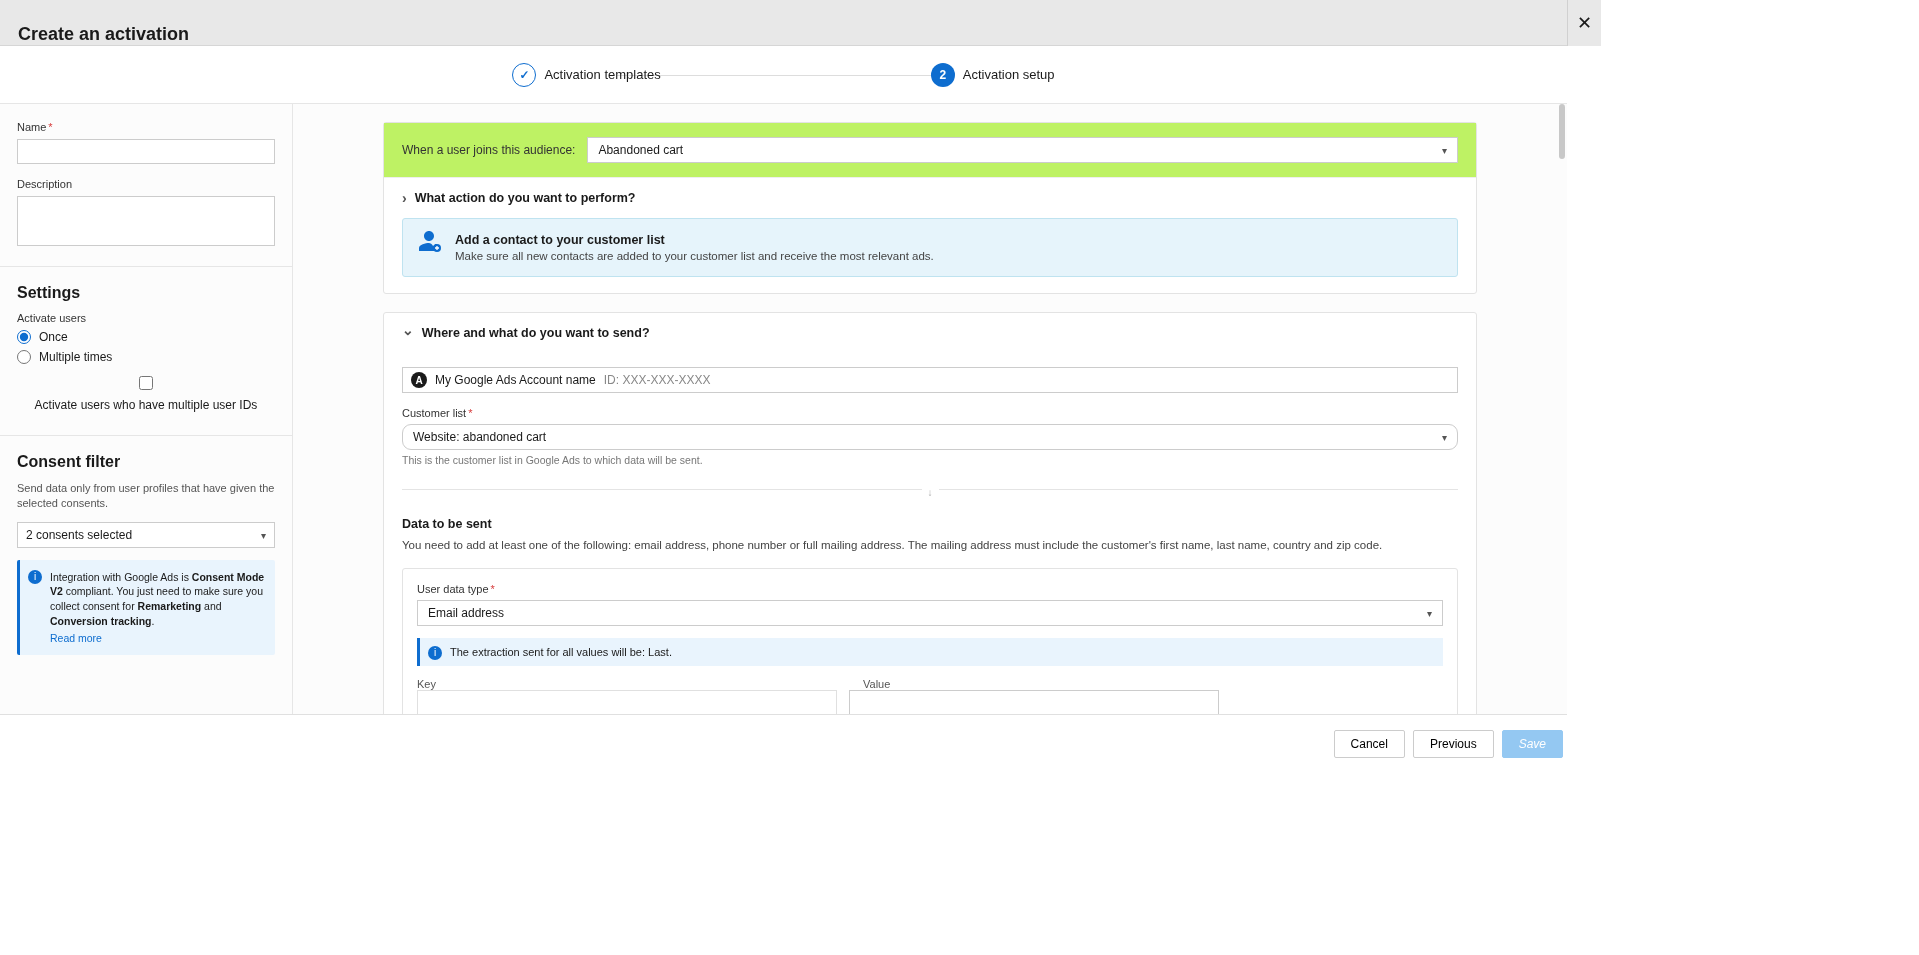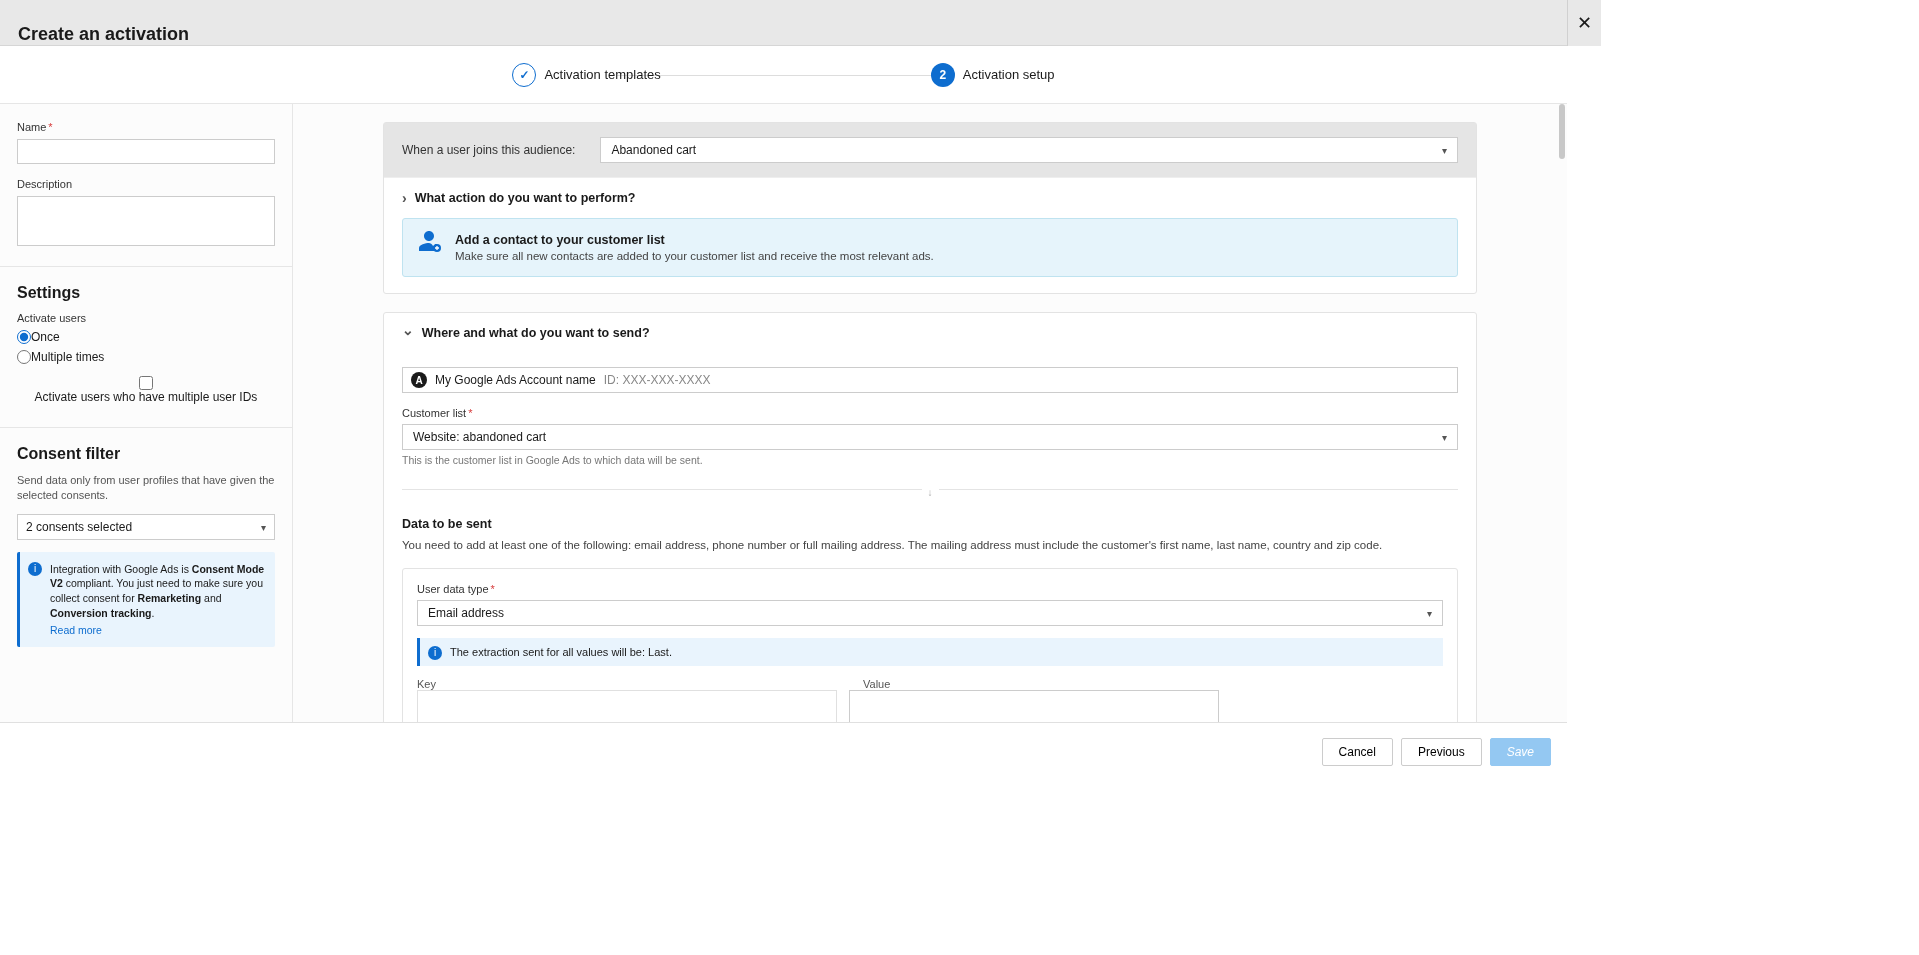--- a/index.html
+++ b/index.html
@@ -16,30 +16,30 @@
 .step-conn { position: absolute; height: 1px; background: #ddd; width: 334px; top: 29px; left: 50%; transform: translateX(-50%); }
 .body { display: flex; height: calc(100% - 46px - 58px - 58px); }
 .sidebar { width: 293px; border-right: 1px solid #e6e6e6; overflow-y: auto; background: #fcfcfc; }
 .side-section { padding: 17px 17px; border-bottom: 1px solid #e6e6e6; }
 .lbl { font-size: 11px; color: #333; display: block; margin-bottom: 6px; }
 .req { color: #d73b3b; margin-left: 2px; }
 .txtinput { width: 100%; height: 25px; border: 1px solid #ccc; padding: 4px 6px; font-size: 12px; }
 .txtarea { width: 100%; height: 50px; border: 1px solid #ccc; padding: 4px 6px; font-size: 12px; resize: none; }
 .sec-title { font-size: 16px; font-weight: 700; margin-bottom: 10px; }
 .sublbl { font-size: 11px; color: #333; margin-bottom: 6px; }
-.radio-row, .chk-row { display: flex; align-items: center; margin-bottom: 6px; font-size: 12px; }
+.radio-row, .chk-row { display: flex; align-items: center; gap: 8px; margin-bottom: 6px; font-size: 12px; }
 .radio-row input, .chk-row input { width: 14px; height: 14px; accent-color: #0e6dcf; }
 .consent-sub { font-size: 11px; color: #555; line-height: 1.4; margin-bottom: 10px; }
 .select { width: 100%; height: 26px; border: 1px solid #ccc; padding: 3px 8px; font-size: 12px; background: #fff; display: flex; align-items: center; justify-content: space-between; }
 .info-callout { margin-top: 12px; background: #e9f4fd; border-left: 3px solid #0e6dcf; padding: 10px 10px 10px 30px; font-size: 10.5px; line-height: 1.4; position: relative; border-radius: 2px; }
 .info-callout .i-ico { position: absolute; left: 8px; top: 10px; width: 14px; height: 14px; border-radius: 50%; background: #0e6dcf; color: #fff; font-size: 10px; display: flex; align-items: center; justify-content: center; }
 .info-callout .rm { color: #0e6dcf; display: block; margin-top: 2px; }
 .main { flex: 1; background: #fcfcfc; overflow-y: auto; padding: 18px 90px 30px; position: relative; }
 .panel { background: #fff; border: 1px solid #e3e3e3; border-radius: 3px; margin-bottom: 18px; }
-.panel-header { padding: 14px 18px; border-bottom: 1px solid #eee; display: flex; align-items: center; gap: 25px; background: #e5e5e5; }
+.panel-header { padding: 14px 18px; border-bottom: 1px solid #eee; display: flex; align-items: center; gap: 12px; background: #bef264; }
 .panel-body { padding: 14px 18px; }
 .audience-label { font-size: 12px; color: #333; }
 .wide-select { flex: 1; height: 26px; border: 1px solid #ccc; padding: 3px 10px; font-size: 12px; background: #fff; display: flex; align-items: center; justify-content: space-between; }
 .accordion-title { display: flex; align-items: center; gap: 8px; font-size: 12.5px; font-weight: 600; padding: 12px 18px; cursor: pointer;}
 .action-card { margin: 0 18px 16px; border: 1px solid #bfe3f0; background: #e6f4fb; border-radius: 3px; padding: 14px 14px 14px 52px; position: relative; }
 .action-card .aicon { position: absolute; left: 14px; top: 10px; color: #0e6dcf; }
 .action-title { font-size: 12.5px; font-weight: 600; margin-bottom: 3px; }
 .action-sub { font-size: 11.5px; color: #444; }
 .fld { margin-bottom: 14px; }
 .fldlbl { font-size: 11px; color: #333; margin-bottom: 5px; display: block; }
@@ -53,21 +53,21 @@
 .sec-h { font-size: 12.5px; font-weight: 700; margin-bottom: 6px; }
 .desc { font-size: 11.5px; color: #444; line-height: 1.45; margin-bottom: 14px; }
 .inner-block { border: 1px solid #e3e3e3; border-radius: 3px; padding: 14px 14px; }
 .inner-info { background: #e9f4fd; border-left: 3px solid #0e6dcf; padding: 8px 10px 8px 30px; font-size: 11px; position: relative; margin: 12px 0; }
 .inner-info .i-ico { position: absolute; left: 8px; top: 8px; width: 14px; height: 14px; border-radius: 50%; background: #0e6dcf; color: #fff; font-size: 10px; display: flex; align-items: center; justify-content: center; }
 .kv-head { display: flex; font-size: 11px; color: #555; }
 .kv-head>div:first-child { width: 446px; }
 .kv-row { display: flex; gap: 12px; align-items: center; }
 .kv-key { width: 420px; height: 36px; border: 1px solid #e0e0e0; display: flex; align-items: center; justify-content: space-between; padding: 0 12px; font-size: 12px; }
 .kv-val { width: 370px; height: 36px; border: 1px solid #ccc; display: flex; align-items: center; justify-content: space-between; padding: 0 12px; font-size: 12px; }
-.footer { position: absolute; bottom: 0; left: 0; right: 0; height: 58px; border-top: 1px solid #e0e0e0; display: flex; align-items: center; justify-content: flex-end; padding: 0 16px; gap: 8px; background: #fff; }
+.footer { position: absolute; bottom: 8px; left: 0; right: 0; height: 58px; border-top: 1px solid #e0e0e0; display: flex; align-items: center; justify-content: flex-end; padding: 0 4px; gap: 8px; background: #fff; }
 .btn { height: 28px; padding: 0 16px; border: 1px solid #ccc; background: #fff; font-size: 12px; border-radius: 2px; cursor: pointer; }
 .btn-primary { background: #94c8f2; color: #fff; border: 1px solid #94c8f2; font-style: italic; }
 .chev::after { content: "▾"; color: #555; font-size: 10px; }
 .chev-r::before { content: "›"; font-size: 14px; color: #555; display: inline-block;}
 .chev-d::before { content: "⌄"; font-size: 14px; color: #555; display: inline-block; position: relative; top: -3px;}
 .scroll-ind { position:absolute; right: 2px; top: 0; bottom: 0; width: 8px; }
 .scroll-thumb { position:absolute; right:0; top:0; width:6px; height:55px; background:#c8c8c8; border-radius:3px; }
 </style>
 </head>
 <body>
@@ -181,21 +181,21 @@
               <span class="ga-logo">A</span>
               <span>My Google Ads Account name</span>
               <span class="ga-id">ID: XXX-XXX-XXXX</span>
             </div>
           </div>
 
           <div class="fld">
             <label class="fldlbl">
               <span>Customer list</span><span class="req">*</span>
             </label>
-            <div class="wide-select" style="width:100%;">
+            <div class="wide-select" style="width:100%;border-radius:9px;">
               <span>Website: abandoned cart</span>
               <span class="chev"></span>
             </div>
             <div class="helper">This is the customer list in Google Ads to which data will be sent.</div>
           </div>
 
           <div class="hr-divider">
             <span class="arr">↓</span>
           </div>
 

